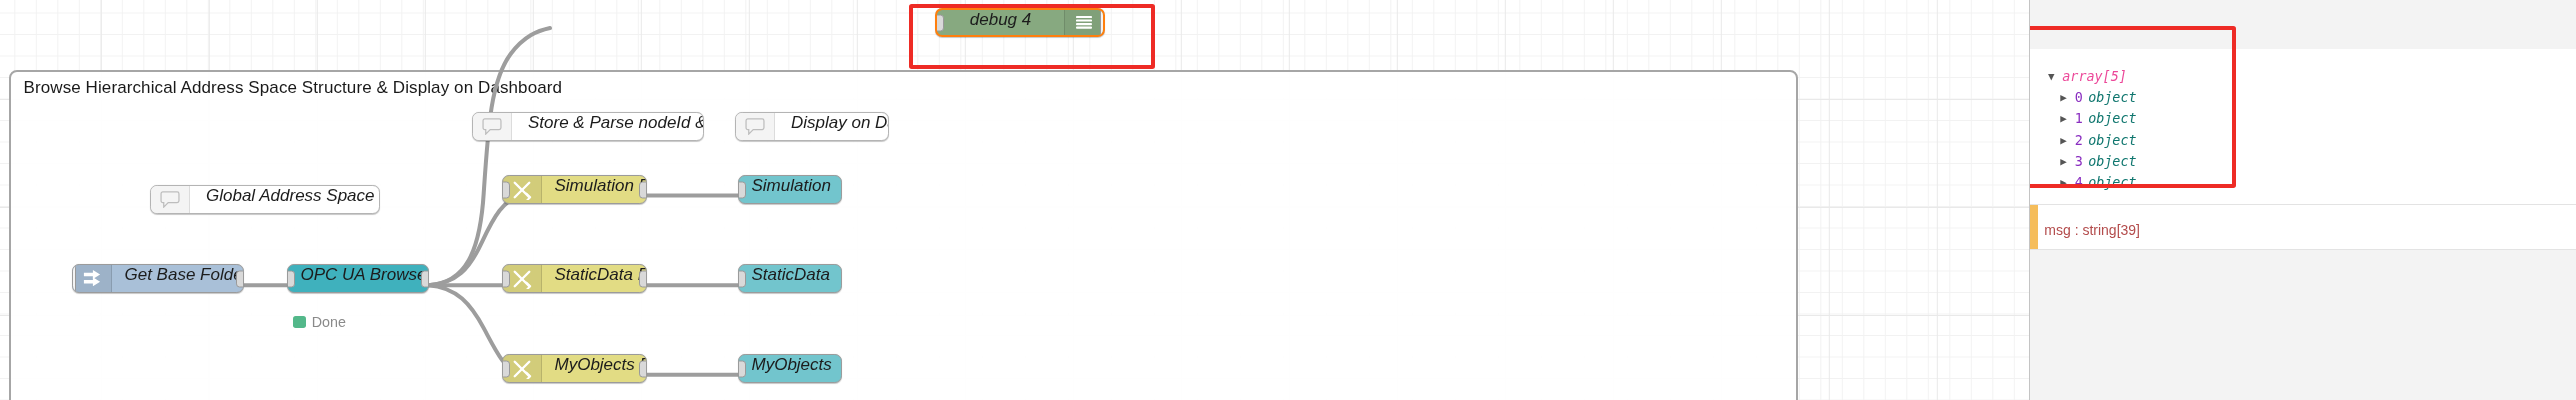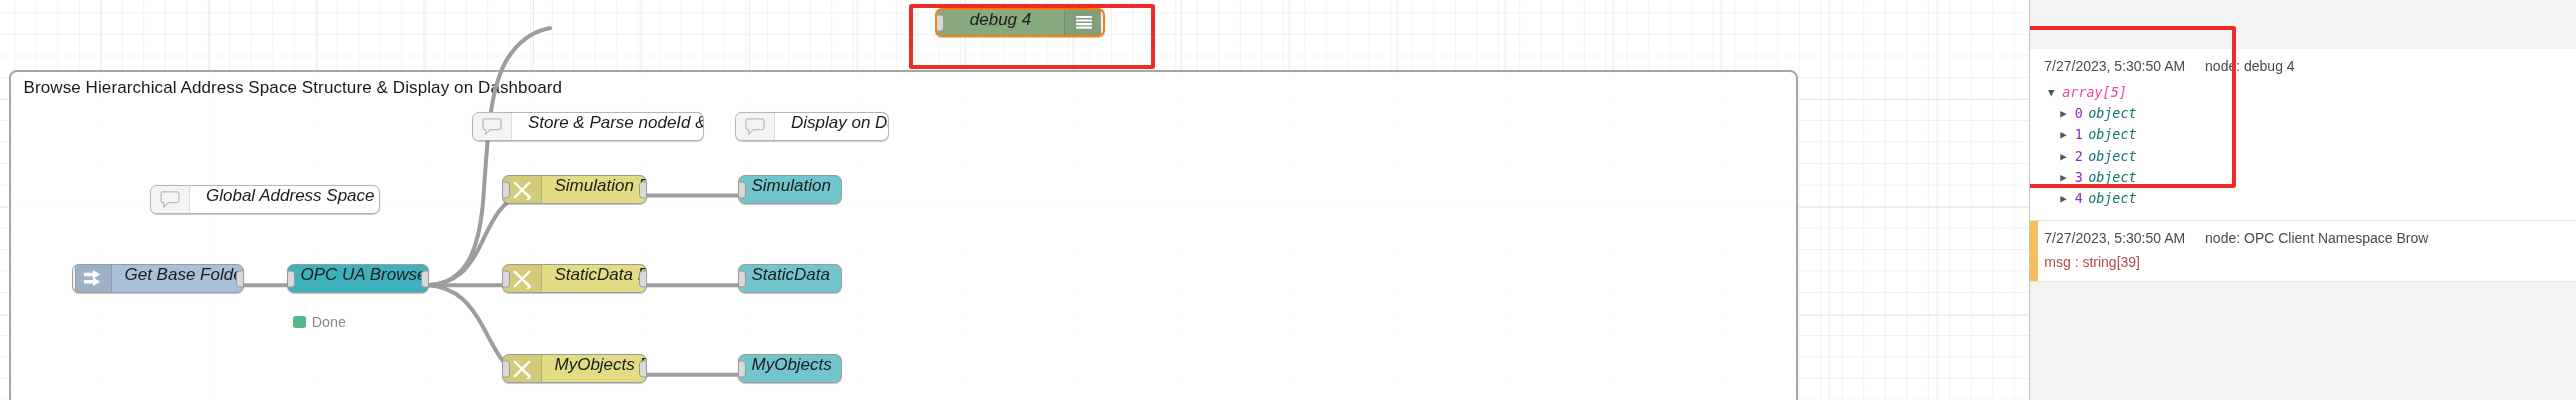--- a/index.html
+++ b/index.html
@@ -339,24 +339,20 @@
     </div>
 
     <div class="hl" style="left:909px; top:3.6px; width:246px; height:65px;"></div>
 
   </div>
 
   <div id="sidebar">
 
     <div class="msg" style="margin-top:49px;">
       <div class="stripe" style="background:#ffffff;"></div>
-      <div class="msg-head">
-        <span>7/27/2023, 5:30:50 AM</span>
-        <span class="nodename">node: debug 4</span>
-      </div>
       <div class="tree">
         <div class="tree-row root">
           <span class="caret">▼</span>
           <span class="tname">array[5]</span>
         </div>
         <div class="tree-row child">
           <span class="caret">▶</span>
           <span class="tidx">0</span>
           <span class="tval">object</span>
         </div>
@@ -378,24 +374,20 @@
         <div class="tree-row child">
           <span class="caret">▶</span>
           <span class="tidx">4</span>
           <span class="tval">object</span>
         </div>
       </div>
     </div>
 
     <div class="msg">
       <div class="stripe" style="background:#f5bd5b;"></div>
-      <div class="msg-head">
-        <span>7/27/2023, 5:30:50 AM</span>
-        <span class="nodename">node: OPC Client Namespace Brow</span>
-      </div>
       <div class="msg-topic">msg : string[39]</div>
     </div>
 
     <div class="hl" style="left:-20px; top:26px; width:224px; height:162px; width:226px;"></div>
   </div>
 
 </div>
 
 
 </body></html>

